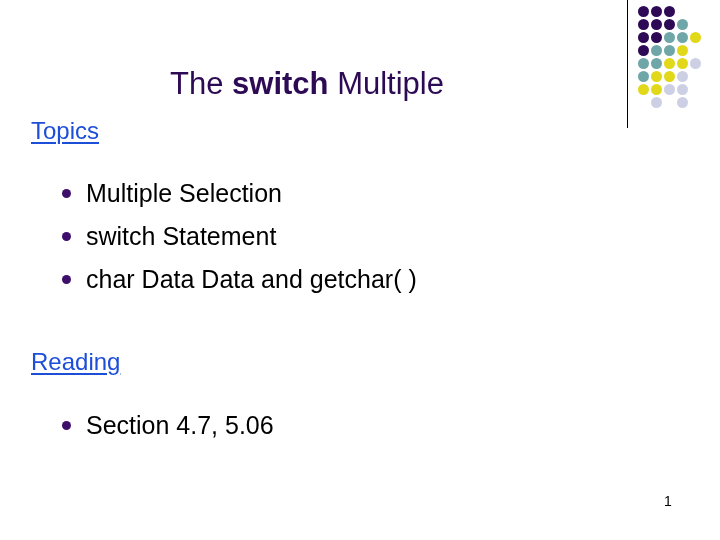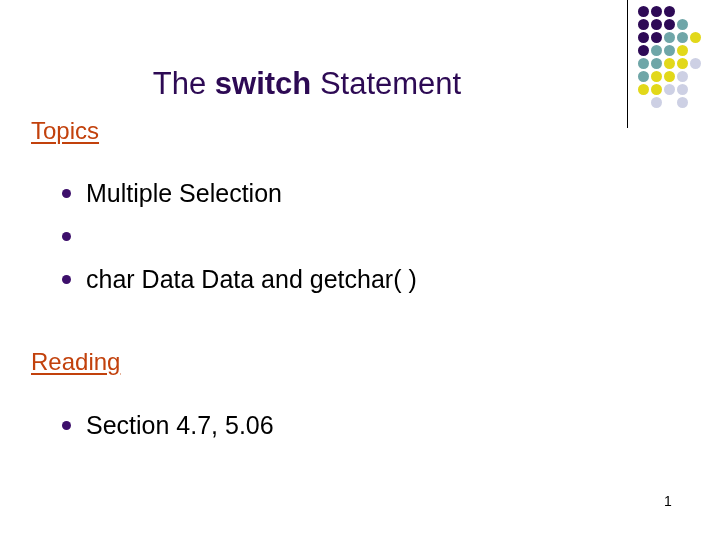--- a/index.html
+++ b/index.html
@@ -59,21 +59,21 @@
   }
   #slide-title .t-bold { font-weight: normal; }
   #slide-title .t-reg  { font-weight: bold; }
 
   
   .section-heading {
     position: absolute;
     left: 31px;
     font-size: 24px;
     line-height: 30px;
-    color: #c2410c;
+    color: #1d4ed8;
     font-weight: normal;
     text-decoration: underline;
     text-underline-offset: 3px;
     white-space: nowrap;
   }
   #topics-heading  { top: 116px; }
   #reading-heading { top: 347px; }
 
   
   .bullet-list {
@@ -153,32 +153,33 @@
       <div class="dot" style="left: 39px; top: 65px; background: rgb(205, 208, 228);"></div>
       <div class="dot" style="left: 0px; top: 78px; background: rgb(226, 216, 26);"></div>
       <div class="dot" style="left: 13px; top: 78px; background: rgb(226, 216, 26);"></div>
       <div class="dot" style="left: 26px; top: 78px; background: rgb(205, 208, 228);"></div>
       <div class="dot" style="left: 39px; top: 78px; background: rgb(205, 208, 228);"></div>
       <div class="dot" style="left: 13px; top: 91px; background: rgb(205, 208, 228);"></div>
       <div class="dot" style="left: 39px; top: 91px; background: rgb(205, 208, 228);"></div>
     </div>
 
   <div id="slide-title">
-    <span class="t-bold">The </span><span class="t-reg">switch</span><span class="t-bold"> Statement</span>
+    <span class="t-bold">The </span><span class="t-reg">switch</span><span class="t-bold"> Multiple</span>
   </div>
 
   <div id="topics-heading" class="section-heading">Topics</div>
 
   <ul id="topics-list" class="bullet-list">
     <li class="bullet-item">
       <span class="bullet-marker"></span>
       <span>Multiple Selection</span>
     </li>
     <li class="bullet-item">
       <span class="bullet-marker"></span>
+      <span>switch Statement</span>
     </li>
     <li class="bullet-item">
       <span class="bullet-marker"></span>
       <span>char Data Data and getchar( )</span>
     </li>
   </ul>
 
   <div id="reading-heading" class="section-heading">Reading</div>
 
   <ul id="reading-list" class="bullet-list">

